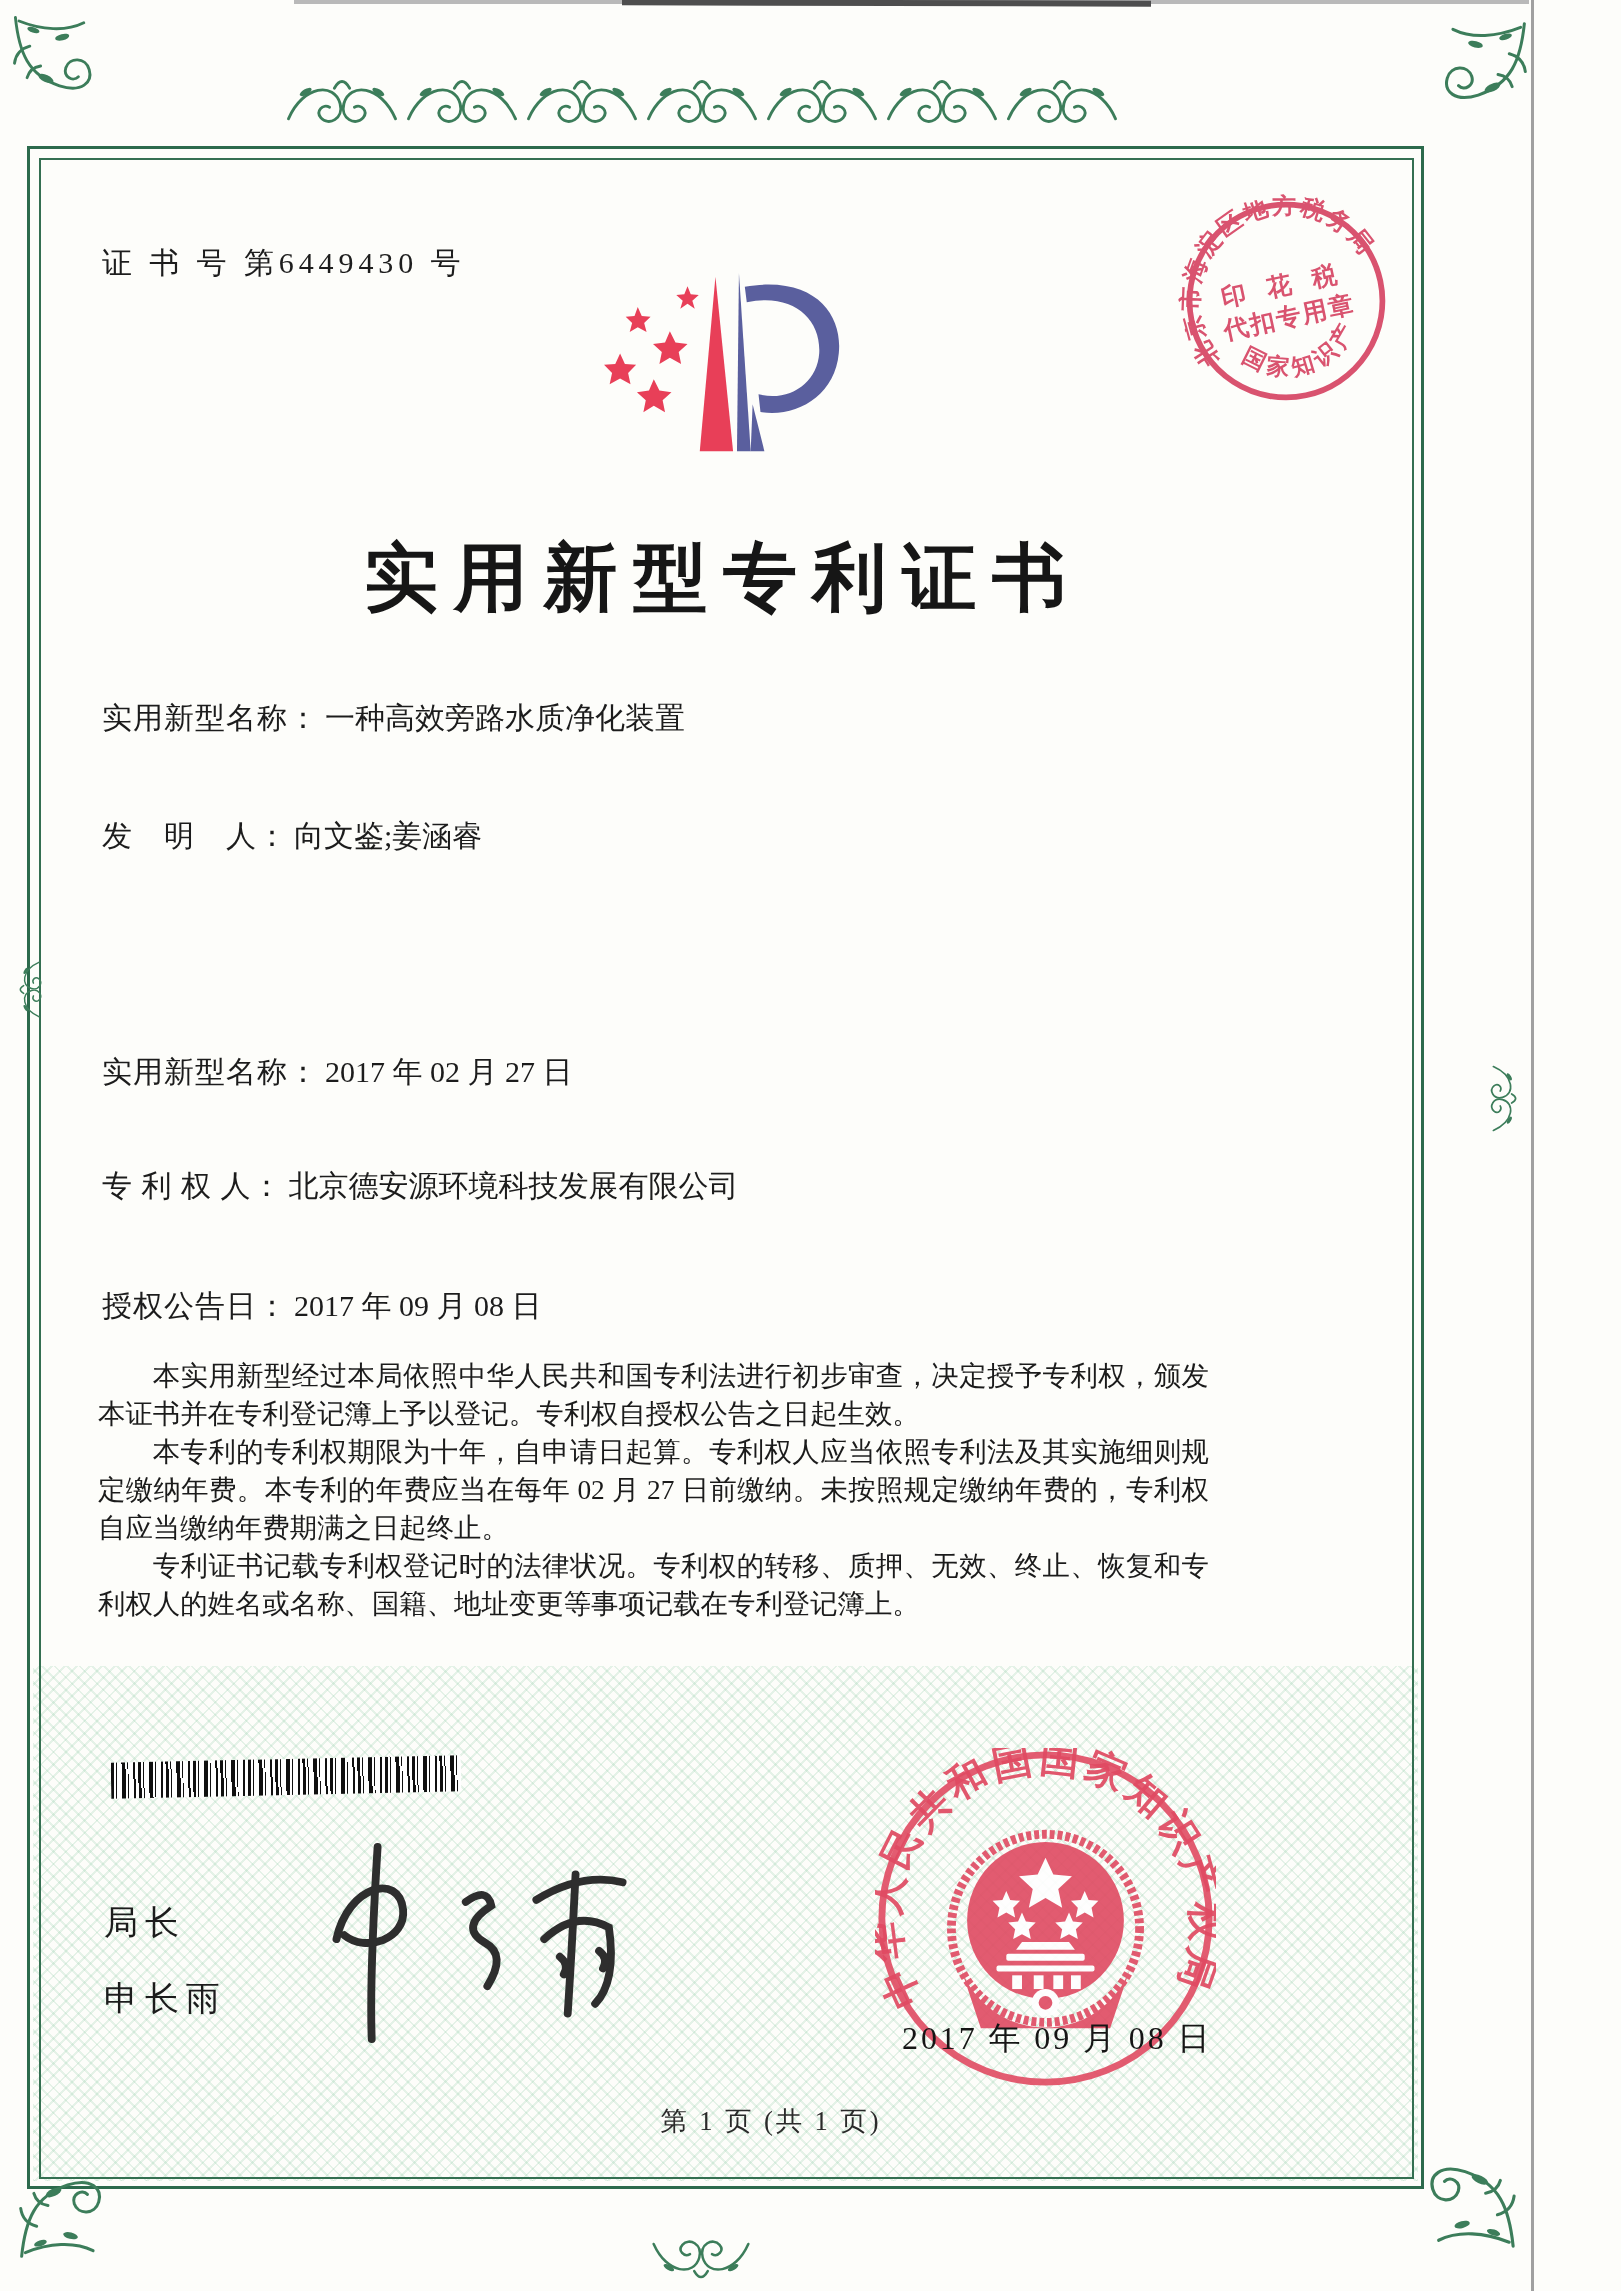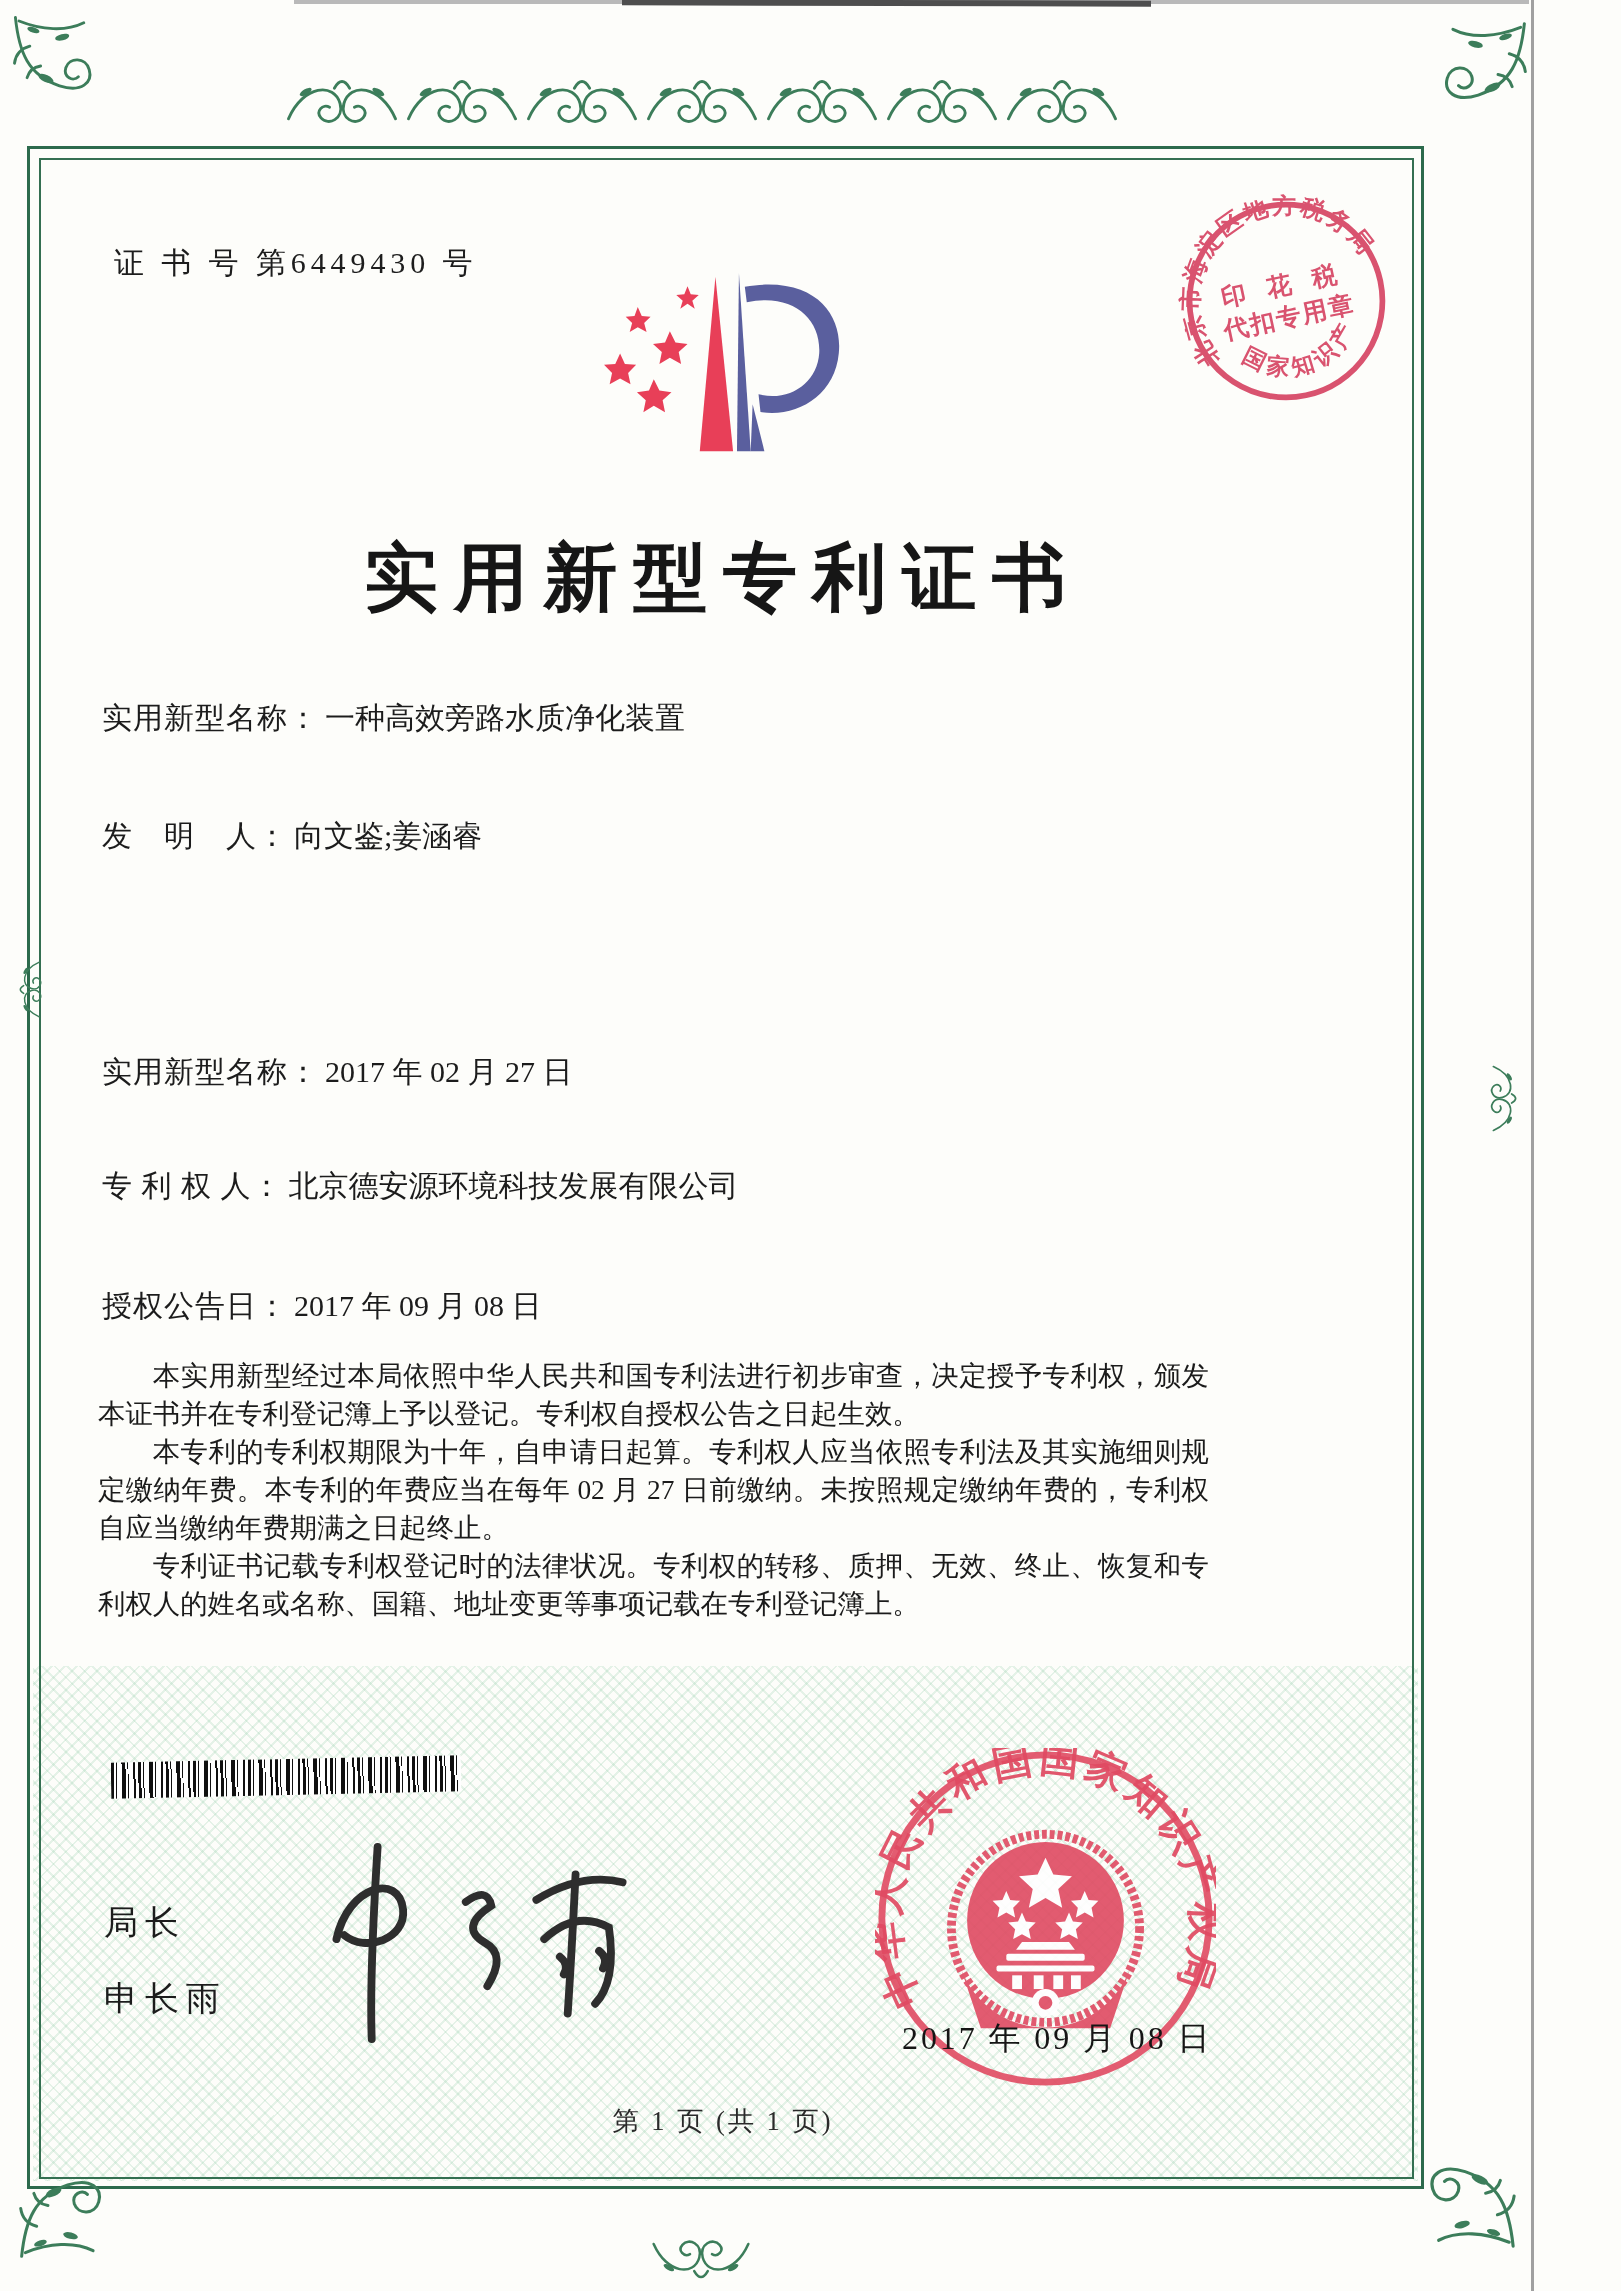--- a/index.html
+++ b/index.html
@@ -16,21 +16,21 @@
   
   .frame-outer{position:absolute;left:27.4px;top:146px;width:1391px;height:2037px;border:3.9px solid #2c6a4c;}
   .frame-inner{position:absolute;left:39px;top:158px;width:1371px;height:2017px;border:2px solid #346f51;}
   
   .texture-band{
     position:absolute;left:33px;top:1666px;width:1385px;height:515px;
     background:
       repeating-linear-gradient(45deg, rgba(132,198,158,.20) 0 2px, transparent 2px 8.8px),
       repeating-linear-gradient(-45deg, rgba(132,198,158,.20) 0 2px, transparent 2px 8.8px);
   }
-  .cert-no{position:absolute;left:102px;top:243px;font-size:30px;letter-spacing:4.9px;color:#1d1d1d;margin-left:12px;}
+  .cert-no{position:absolute;left:102px;top:243px;font-size:30px;letter-spacing:4.9px;color:#1d1d1d;}
   .title{
     position:absolute;left:27.4px;top:488px;width:1391px;text-align:center;
     font-size:74px;font-weight:bold;letter-spacing:15.7px;color:#161616;margin-top:41px;
   }
   .field{position:absolute;left:102px;font-size:30px;color:#1c1c1c;white-space:nowrap;}
   .field .lab{letter-spacing:1px;}
   .field .val{margin-left:5.9px;}
   .f0{top:698px}.f1{top:816px}.f2{top:934px}.f3{top:1052px}.f4{top:1166px}.f5{top:1286px}
   .body-text{
     position:absolute;left:98px;top:1357px;width:1111px;
@@ -44,21 +44,21 @@
       #101010 0 2.9px,#fff 2.9px 4.9px,#101010 4.9px 5.9px,#fff 5.9px 10.8px,
       #101010 10.8px 14.7px,#fff 14.7px 16.7px,#101010 16.7px 17.6px,#fff 17.6px 22.5px,
       #101010 22.5px 24.5px,#fff 24.5px 27.4px);
   }
   .officer-title{position:absolute;left:104px;top:1900px;font-size:34px;letter-spacing:6.9px;color:#1c1c1c;}
   .officer-name{position:absolute;left:104px;top:1976px;font-size:34px;letter-spacing:6.9px;color:#1c1c1c;}
   .signature{position:absolute;left:309px;top:1841px;width:343px;height:206px;}
   .tax-stamp{position:absolute;left:1181px;top:196px;width:210px;height:210px;transform:rotate(-12deg);}
   .big-seal{position:absolute;left:875px;top:1748px;width:341px;height:341px;}
   .seal-date{position:absolute;left:902px;top:2017px;font-size:32px;letter-spacing:2.9px;color:#151515;z-index:5;white-space:nowrap;}
-  .footer{position:absolute;left:27.4px;top:2103px;width:1391px;text-align:center;font-size:26.5px;letter-spacing:2.9px;color:#2a2a2a;}
+  .footer{position:absolute;left:27.4px;top:2103px;width:1391px;text-align:center;font-size:26.5px;letter-spacing:2.9px;color:#2a2a2a;padding-left:48px;}
   .logo{position:absolute;left:596px;top:257px;width:280px;height:214px;}
   .orn{position:absolute;}
   .hidden-defs{position:absolute;width:0;height:0;overflow:hidden;}
   .garland{position:absolute;left:282px;top:69px;width:843px;height:69px;display:flex;}
   .garland svg{flex:0 0 120px;height:69px;}
 </style>
 </head>
 <body>
 
 <div class="page">

